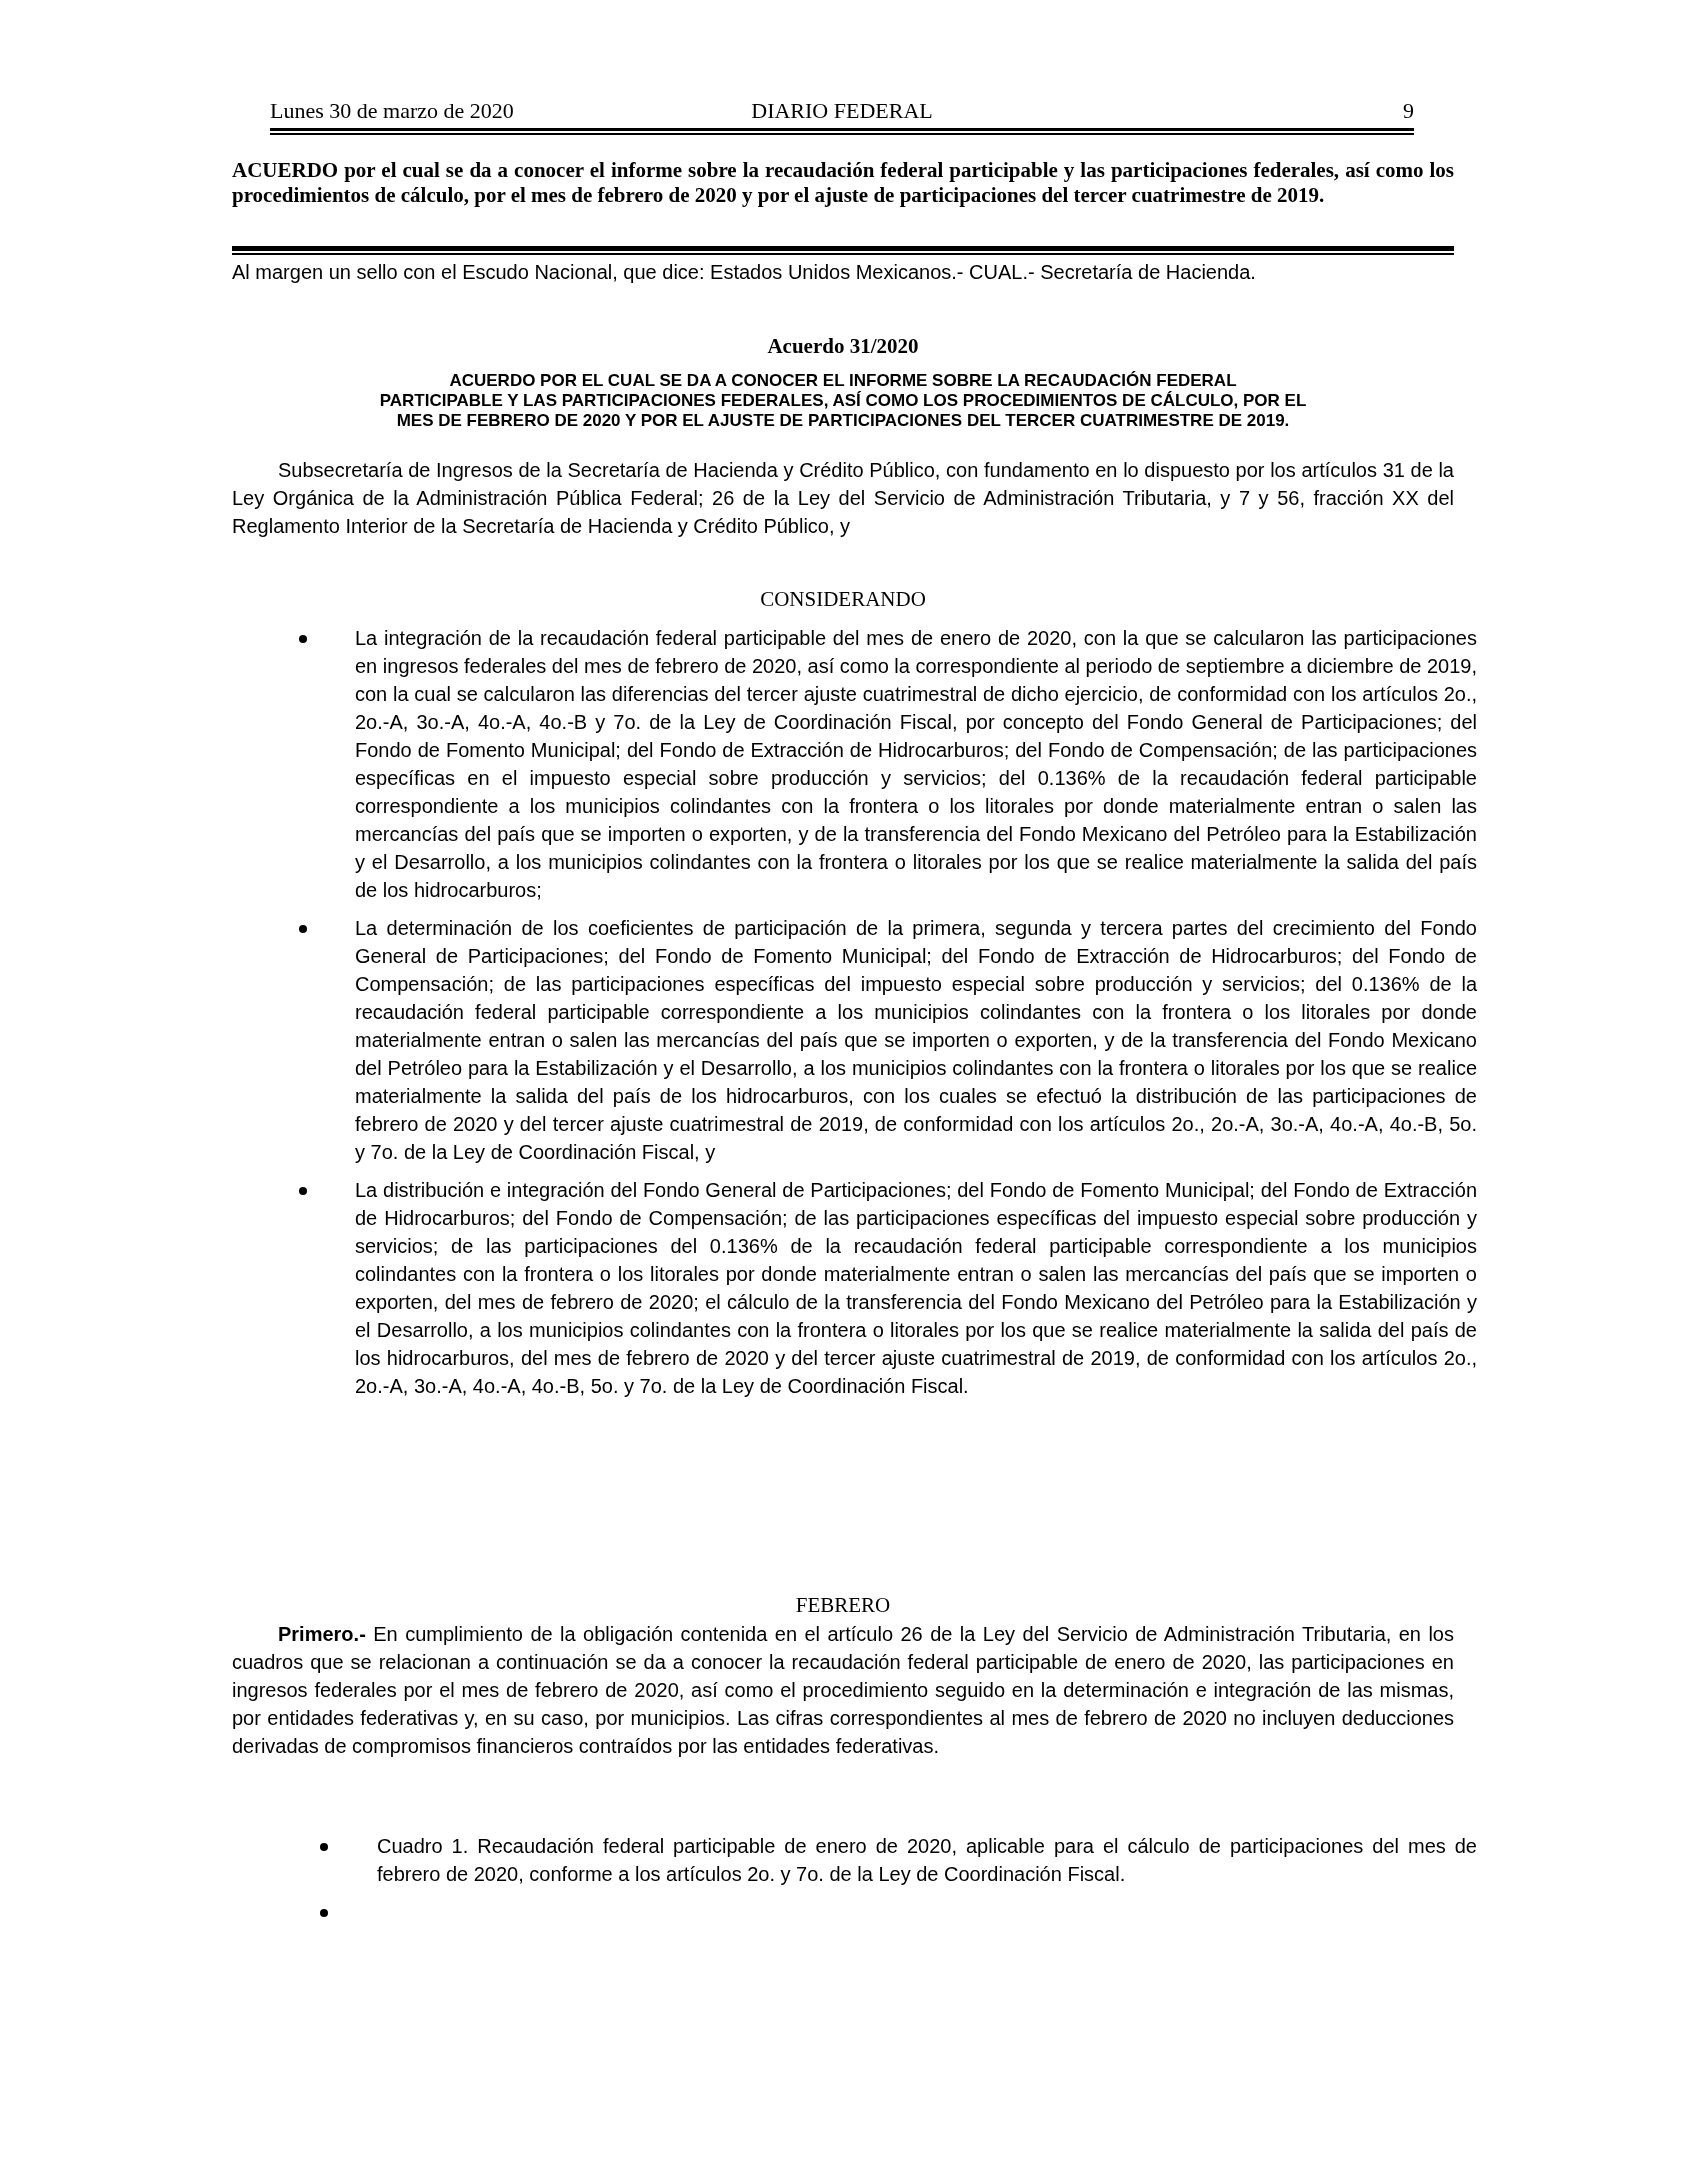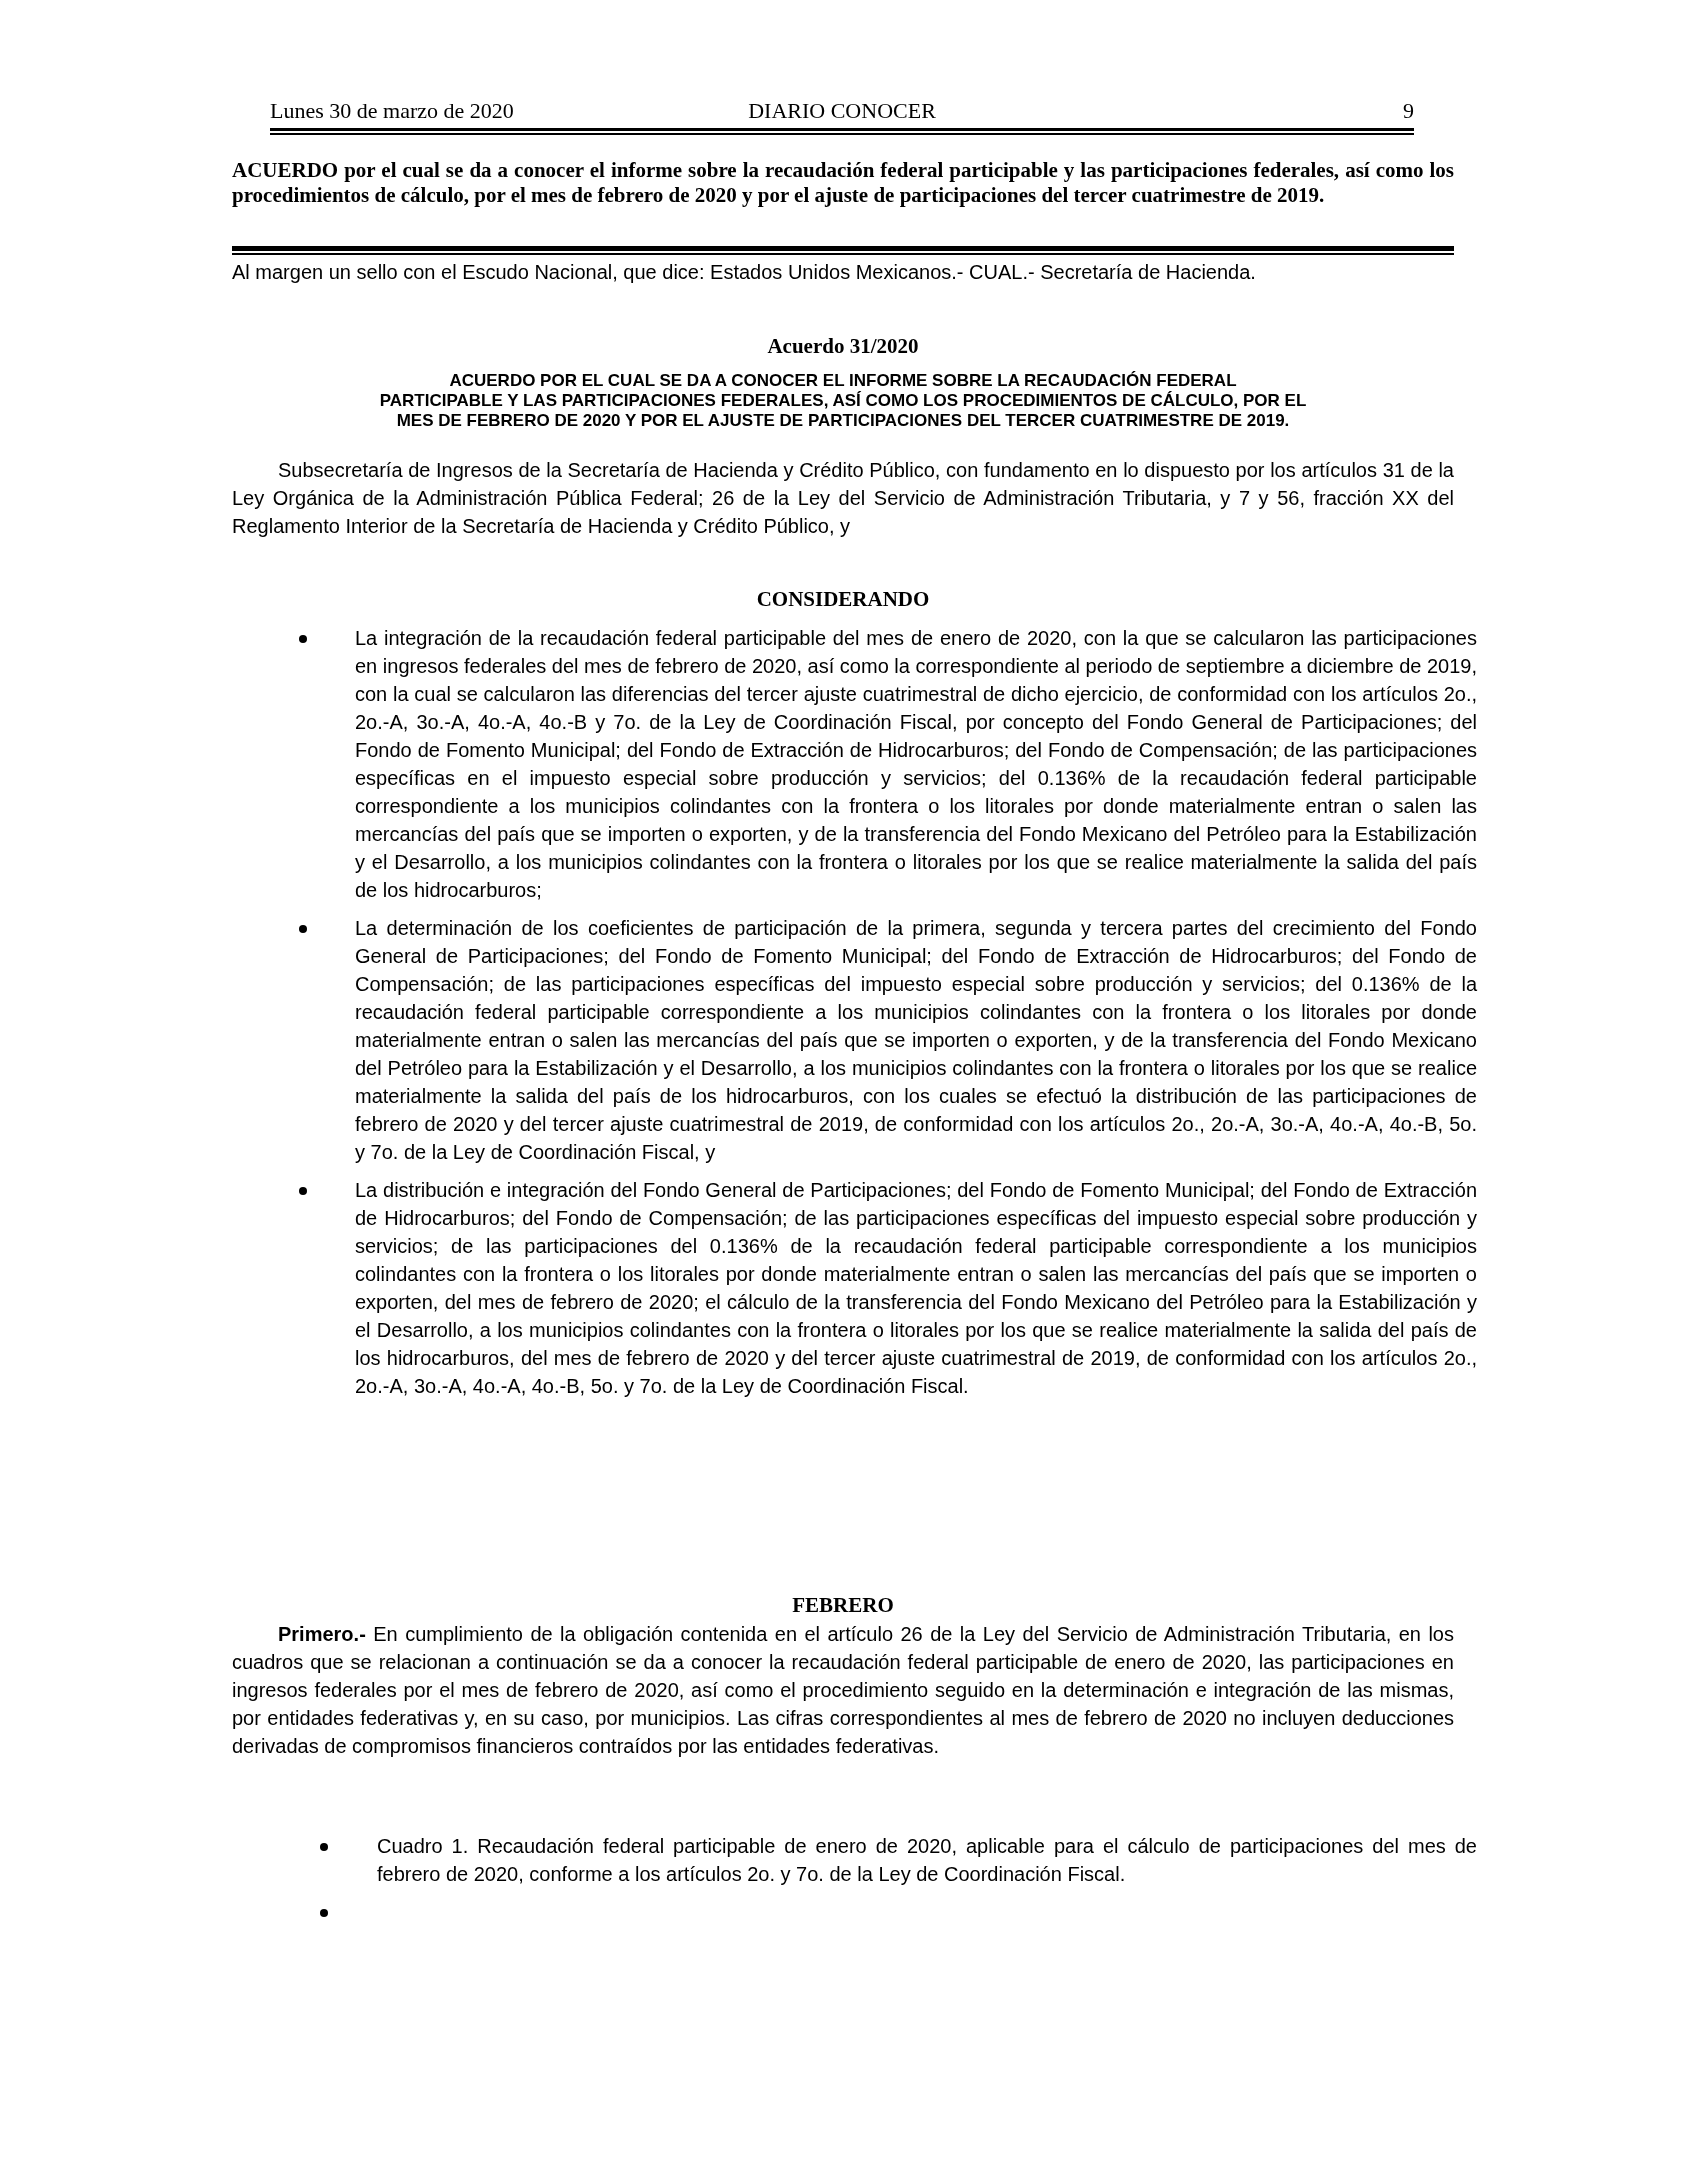--- a/index.html
+++ b/index.html
@@ -37,21 +37,21 @@
     font-family: "Liberation Serif", serif; font-weight: bold; font-size: 21px; line-height: 26px;
   }
   .caps-heading {
     position: absolute; left: 0; top: 371px; width: 1222px; text-align: center;
     font-family: "Liberation Sans", sans-serif; font-weight: bold; font-size: 17px; line-height: 20px;
   }
   .intro { position: absolute; left: 0; top: 456px; width: 1222px; text-indent: 46px; }
 
   .section-heading {
     position: absolute; left: 0; width: 1222px; text-align: center;
-    font-family: "Liberation Serif", serif; font-weight: bold; font-size: 21px; line-height: 26px;
+    font-family: "Liberation Serif", serif; font-weight: normal; font-size: 21px; line-height: 26px;
   }
   .considerando { top: 586px; }
   .acuerdo { top: 1592px; }
 
   .bullet-list { position: absolute; left: 16px; width: 1222px; margin: 7px; padding: 0; list-style: none; }
   .bullet-list li { position: relative; margin: 0 0 10px 0; }
   .considerando-list { top: 617px; }
   .considerando-list li { padding-left: 100px; }
   .considerando-list .dot { left: 44px; }
   .cuadros-list { top: 1825px; }
@@ -63,21 +63,21 @@
   .primero { position: absolute; left: 0; top: 1620px; width: 1222px; text-indent: 46px; }
   .primero .label { font-weight: bold; }
 </style>
 </head>
 <body>
 
 <div class="page">
 
   <div class="running-header">
     <span class="date">Lunes 30 de marzo de 2020</span>
-    <span class="pub">DIARIO CONOCER</span>
+    <span class="pub">DIARIO FEDERAL</span>
     <span class="pnum">9</span>
   </div>
   <div class="header-rule">
       <div class="a"></div>
       <div class="b"></div>
     </div>
 
   <div class="doc-title">ACUERDO por el cual se da a conocer el informe sobre la recaudación federal participable y las participaciones federales, así como los procedimientos de cálculo, por el mes de febrero de 2020 y por el ajuste de participaciones del tercer cuatrimestre de 2019.</div>
   <div class="title-rule">
       <div class="a"></div>

